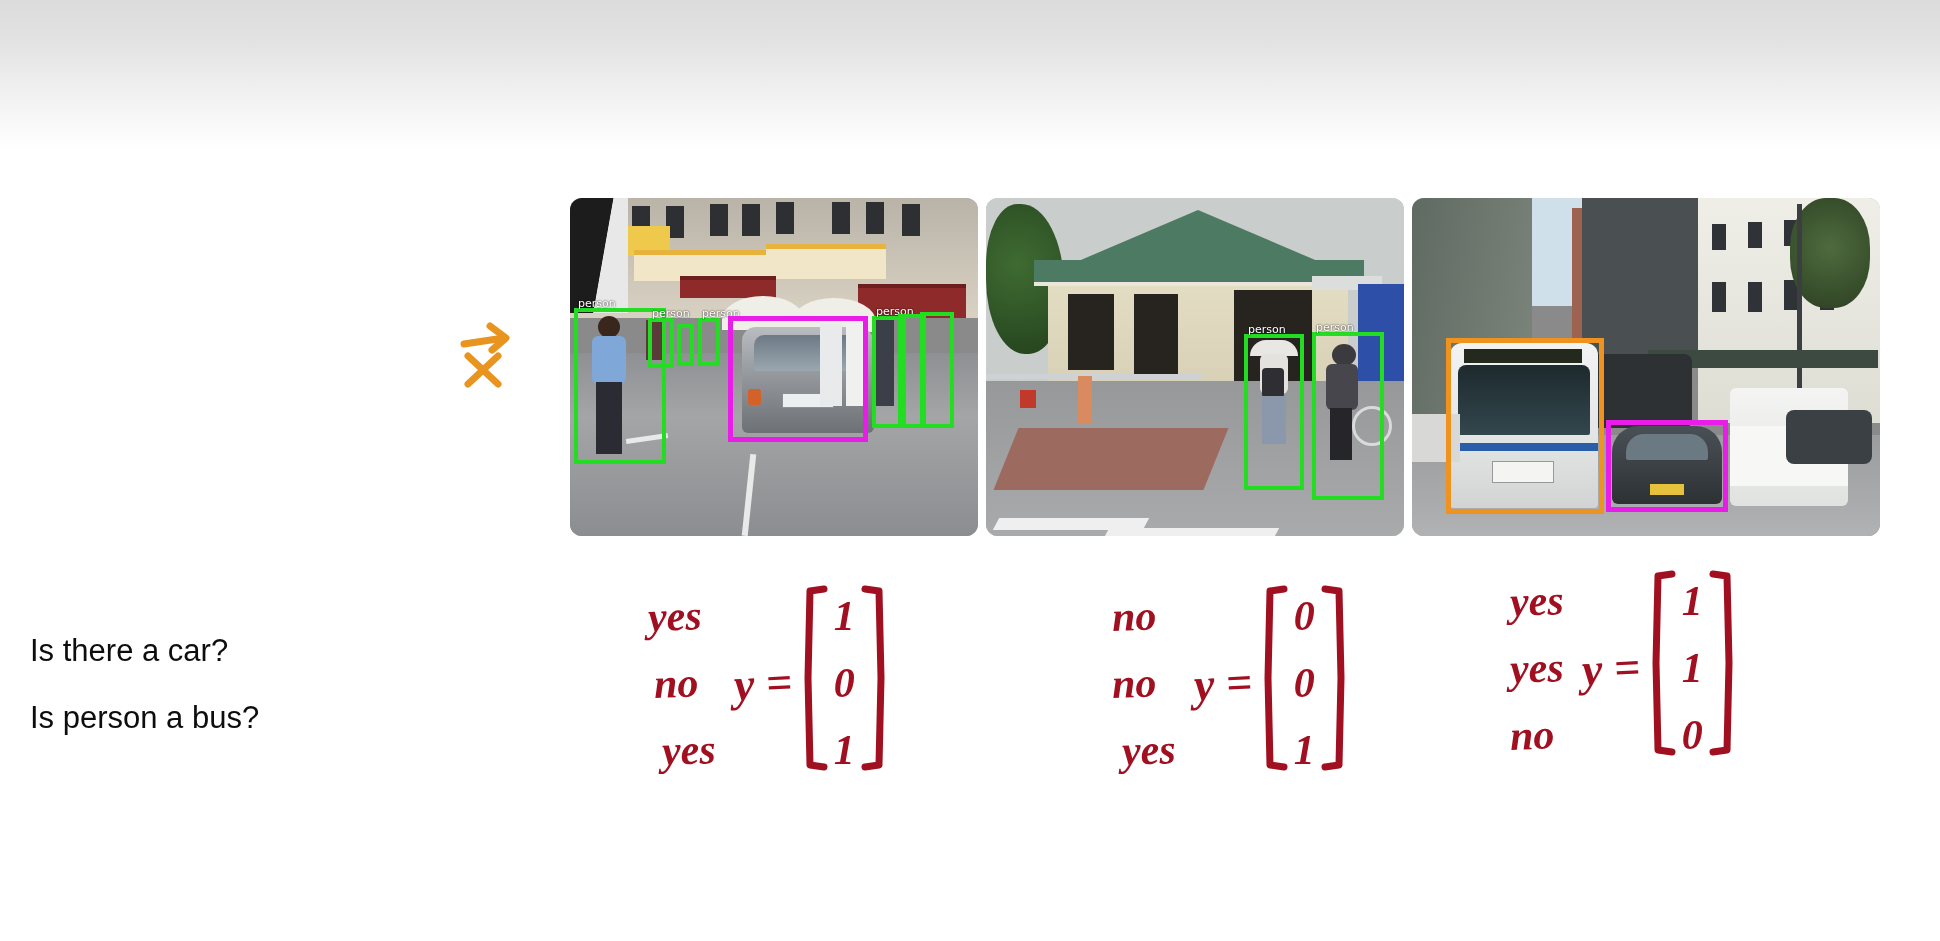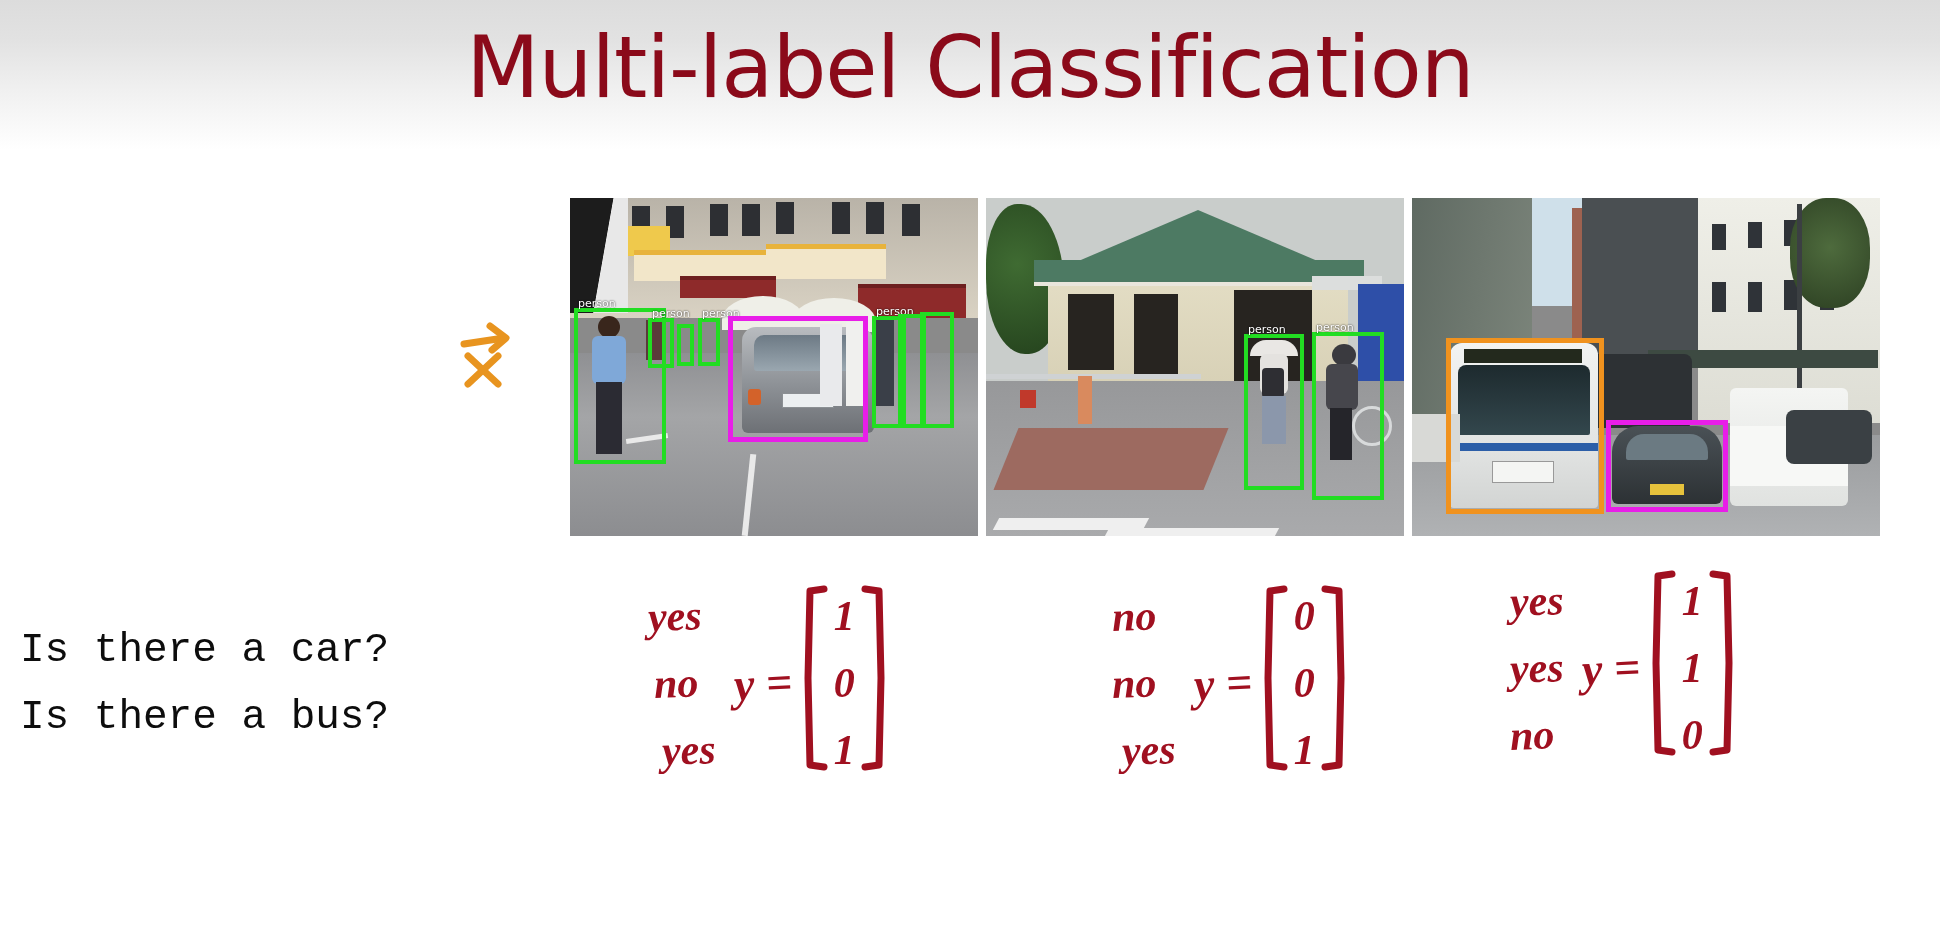--- a/index.html
+++ b/index.html
@@ -30,20 +30,21 @@
   
   .strip{
     position:absolute;top:198px;left:570px;
     height:338px;width:1310px;
     display:flex;gap:8px;
   }
   .panel{
     position:relative;height:100%;overflow:hidden;
     background:#8a8a8a;
     flex:0 0 auto;
+    border-radius:12px;
   }
   #panel-1{width:408px;}
   #panel-2{width:418px;}
   #panel-3{width:468px;}
 
   
   .sky{position:absolute;left:0;right:0;}
   .road{position:absolute;left:0;right:0;bottom:0;}
 
   
@@ -135,23 +136,23 @@
     font-family:"DejaVu Sans", sans-serif;
     text-shadow:0 0 2px #000;
     white-space:nowrap;
   }
 
   
   .vec-x{position:absolute;left:452px;top:322px;width:70px;height:70px;}
 
   
   .questions{
-    position:absolute;left:20px;top:617px;
-    font-family:Liberation Mono, monospace;
-    font-size:41px;color:#0d0d0d;line-height:67px;
+    position:absolute;left:30px;top:617px;
+    font-family:Liberation Sans, sans-serif;
+    font-size:31px;color:#0d0d0d;line-height:67px;
     white-space:nowrap;
   }
   .grp{position:absolute;display:flex;align-items:center;}
   .words{display:flex;flex-direction:column;}
   .word{
     font-size:42px;line-height:67px;
     color:#a01020;
     font-family:"Liberation Serif", serif;
     font-style:italic;
     font-weight:600;
@@ -177,21 +178,20 @@
 
   #group-1{left:648px;top:583px;}
   #group-2{left:1112px;top:583px;}
   #group-3{left:1510px;top:568px;}
 </style>
 </head>
 <body>
 
 <div class="slide">
 
-  <div class="title">Multi-label Classification</div>
 
   <div class="vec-x">
     <svg width="70" height="70" viewBox="0 0 70 70">
       <path d="M12 22 L52 16" stroke="#e8941f" stroke-width="7" stroke-linecap="round" fill="none"></path>
       <path d="M38 4 L54 16 L40 28" stroke="#e8941f" stroke-width="7" stroke-linecap="round" stroke-linejoin="round" fill="none"></path>
       <path d="M16 34 L46 62" stroke="#e8941f" stroke-width="7" stroke-linecap="round" fill="none"></path>
       <path d="M46 34 L16 62" stroke="#e8941f" stroke-width="7" stroke-linecap="round" fill="none"></path>
     </svg>
   </div>
 
@@ -336,21 +336,21 @@
       <div style="position:absolute;right:8px;top:212px;width:86px;height:54px;background:#3a4044;border-radius:8px;"></div>
       <div style="position:absolute;left:0;top:216px;width:48px;height:48px;background:#d8d9d6;"></div>
 
       <div class="bbox orange" style="left:34px;top:140px;width:158px;height:176px;"></div>
       <div class="bbox magenta" style="left:194px;top:222px;width:122px;height:92px;"></div>
     </div>
   </div>
 
   <div class="questions">
     <div>Is there a car?</div>
-    <div>Is there a bus?</div>
+    <div>Is person a bus?</div>
   </div>
 
   <div class="grp" id="group-1">
     <div class="words">
       <span class="word">yes</span>
       <span class="word" style="margin-left:6px;">no</span>
       <span class="word" style="margin-left:14px;">yes</span>
     </div>
     <div class="yeq">y =</div>
     <div class="vec">

